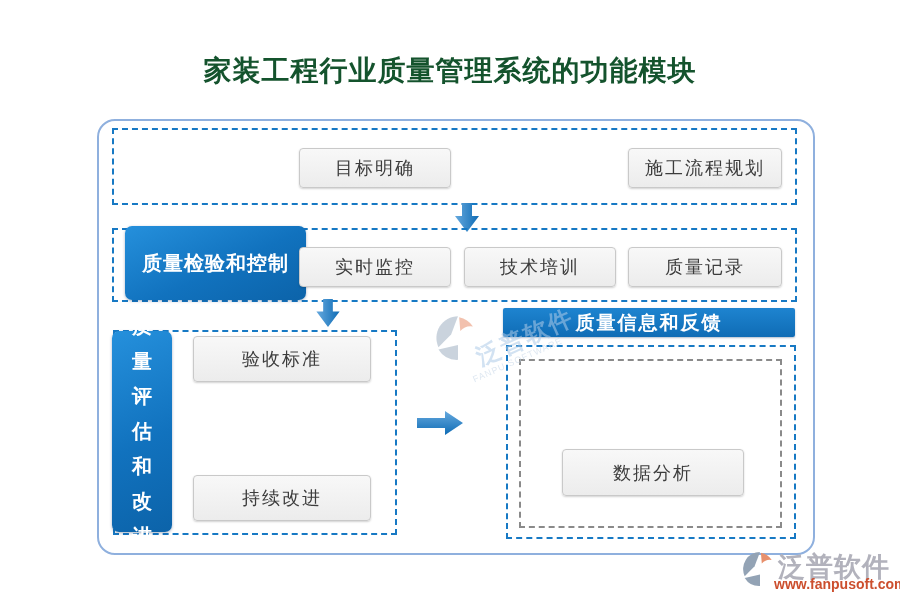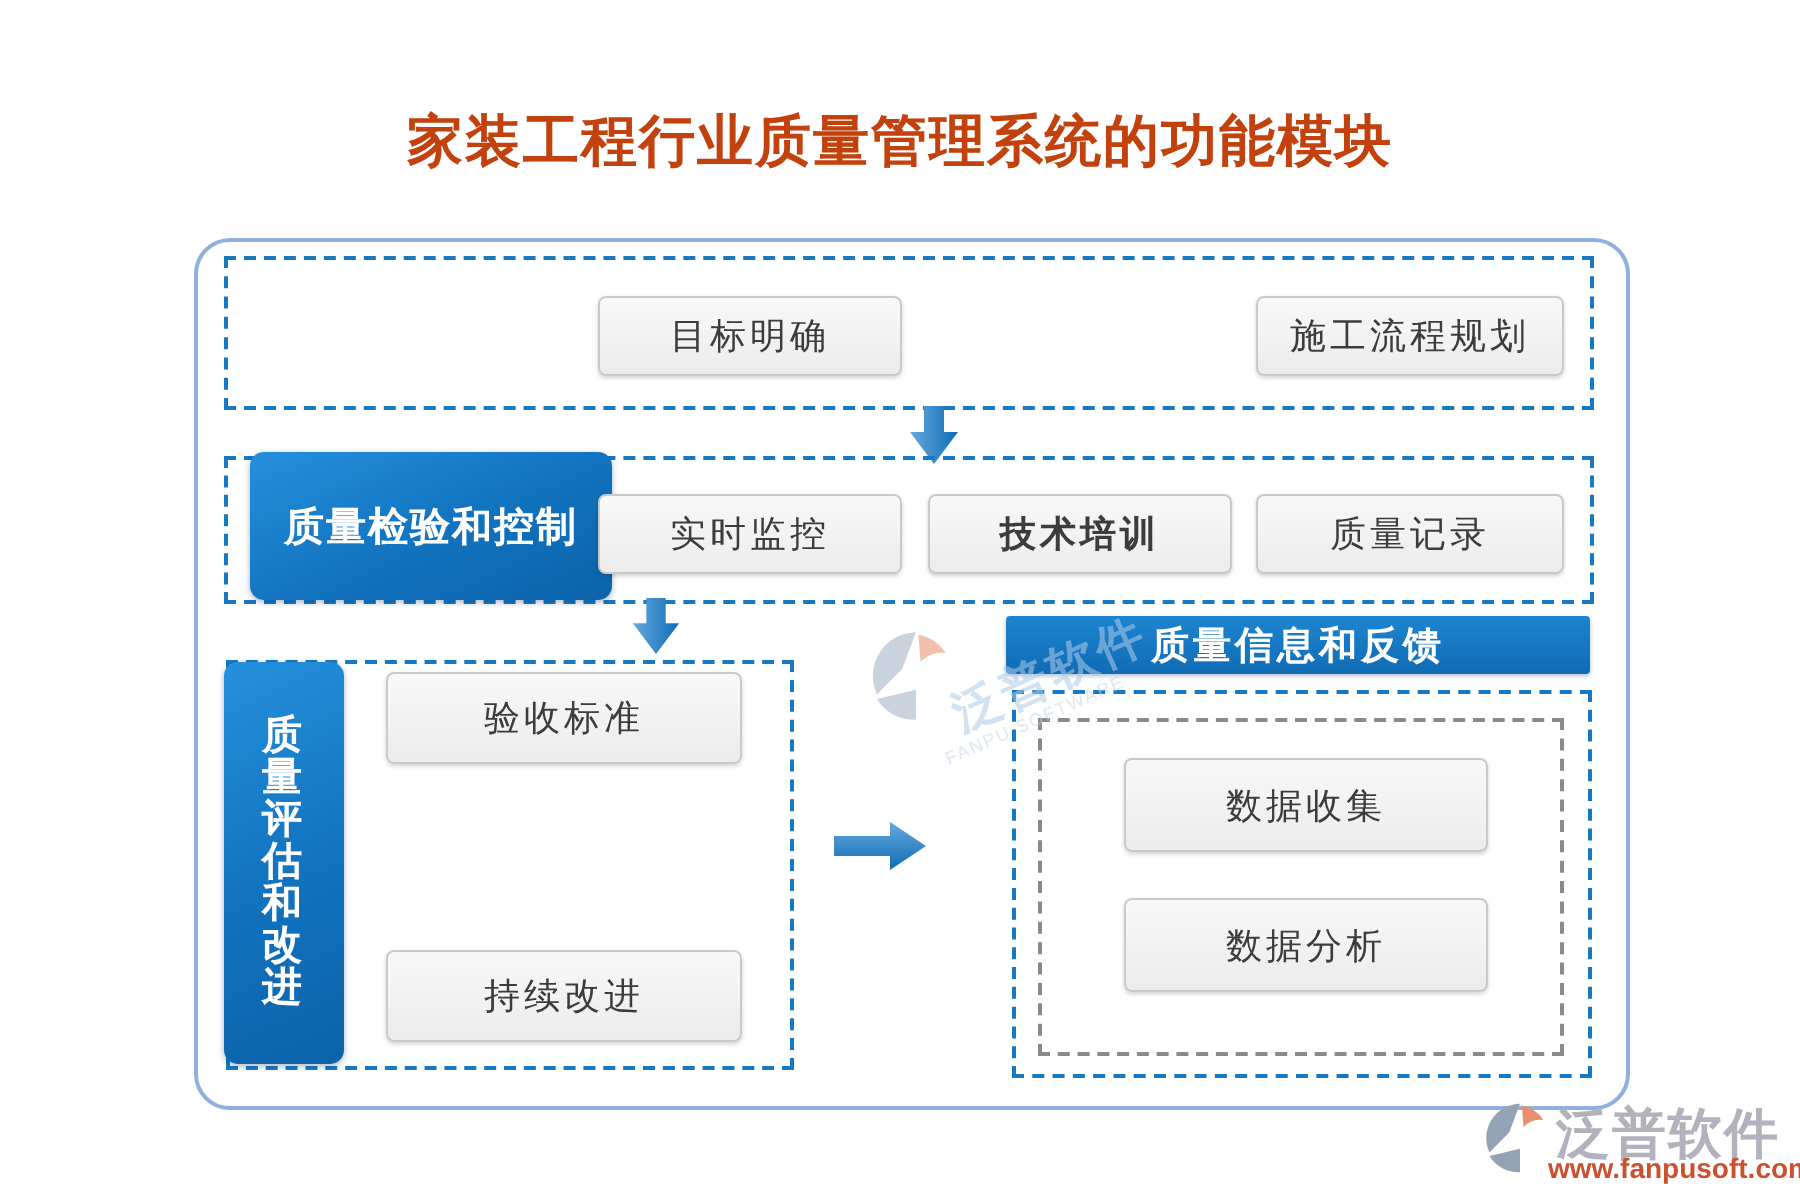--- a/index.html
+++ b/index.html
@@ -5,41 +5,41 @@
   html,body{margin:0;padding:0;background:#fff;}
   #stage{
     position:relative;width:900px;height:600px;background:#fff;overflow:hidden;
     font-family:"Liberation Sans",sans-serif;
   }
   .abs{position:absolute;}
   
   .main-title{
     left:0;top:52px;width:900px;text-align:center;
     font-family:"Liberation Serif","DejaVu Serif",serif;
-    font-weight:bold;font-size:28px;color:#c2410c;letter-spacing:1px;
+    font-weight:bold;font-size:28px;color:#14532d;letter-spacing:1px;
   }
   
   .outer-frame{
     left:97px;top:119px;width:714px;height:432px;
     border:2px solid #8fb0de;border-radius:18px;background:#fff;
   }
   
   .dash-blue{border:2px dashed #1779c4;background:transparent;}
   .dash-gray{border:2px dashed #8a8a8a;background:transparent;}
   
   .stage-label{
     background:linear-gradient(155deg,#2590dc 0%,#1172be 55%,#0c63a9 100%);
     border-radius:7px;color:#fff;font-weight:bold;
     display:flex;align-items:center;justify-content:center;
     box-shadow:0 1px 3px rgba(0,40,90,.35);
   }
   .stage-label.h{font-size:20px;letter-spacing:1px;}
   .stage-label.v{
-    font-size:20px;line-height:21px;letter-spacing:0;
-    word-break:break-all;
+    font-size:20px;line-height:35px;letter-spacing:0;
+    word-break:break-all;text-align:center;
   }
   .stage-label.v span{display:block;width:22px;}
   
   .module-btn{
     background:linear-gradient(#f8f8f8,#ececec);
     border:1px solid #c9c9c9;border-radius:4px;
     box-shadow:0 1px 2px rgba(0,0,0,.18);
     display:flex;align-items:center;justify-content:center;
     font-family:"Liberation Serif","DejaVu Serif",serif;
     font-size:18px;color:#3c3c3c;letter-spacing:2px;
@@ -90,21 +90,21 @@
         <stop offset="0" stop-color="#66a9de"></stop>
           <stop offset="1" stop-color="#0f6cb5"></stop>
       </linearGradient>
     </defs>
     <path d="M10 0 h10 v13 h7 L15 29 L3 13 h7 Z" fill="url(#ag1)"></path>
   </svg>
 
   <div class="abs dash-blue" style="left:112px;top:228px;width:681px;height:70px;"></div>
   <div class="abs stage-label h" style="left:125px;top:226px;width:181px;height:74px;">质量检验和控制</div>
   <div class="abs module-btn" style="left:299px;top:247px;width:150px;height:38px;">实时监控</div>
-  <div class="abs module-btn" style="left:464px;top:247px;width:150px;height:38px;font-weight:bold;">技术培训</div>
+  <div class="abs module-btn" style="left:464px;top:247px;width:150px;height:38px;">技术培训</div>
   <div class="abs module-btn" style="left:628px;top:247px;width:152px;height:38px;">质量记录</div>
 
   <svg class="abs" style="left:313px;top:299px;" width="30" height="29" viewBox="0 0 30 30">
     <path d="M10 0 h10 v13 h7 L15 29 L3 13 h7 Z" fill="url(#ag1)"></path>
   </svg>
 
   <div class="abs dash-blue" style="left:113px;top:330px;width:280px;height:201px;"></div>
   <div class="abs stage-label v" style="left:112px;top:331px;width:60px;height:201px;">
     <span>质量评估和改进</span>
   </div>
@@ -117,21 +117,20 @@
         <stop offset="0" stop-color="#66a9de"></stop>
           <stop offset="1" stop-color="#0f6cb5"></stop>
       </linearGradient>
     </defs>
     <path d="M0 9 h28 v-7 L46 14 L28 26 v-7 H0 Z" fill="url(#ag2)"></path>
   </svg>
 
   <div class="abs feedback-header" style="left:503px;top:308px;width:292px;height:29px;">质量信息和反馈</div>
   <div class="abs dash-blue" style="left:506px;top:345px;width:286px;height:190px;"></div>
   <div class="abs dash-gray" style="left:519px;top:359px;width:259px;height:165px;"></div>
-  <div class="abs module-btn" style="left:562px;top:379px;width:180px;height:45px;">数据收集</div>
   <div class="abs module-btn" style="left:562px;top:449px;width:180px;height:45px;">数据分析</div>
 
   <div class="abs wm-center" style="left:435px;top:315px;width:170px;height:90px;">
     <svg width="46" height="46" viewBox="0 0 40 40">
       <path d="M20 1 A19 19 0 0 0 3 28 L14 17 Z" fill="#9fb0c2"></path>
       <path d="M3 30 A19 19 0 0 0 20 39 L20 26 Z" fill="#9fb0c2"></path>
       <path d="M22 14 A12 12 0 0 1 33 10 A19 19 0 0 0 21 2 Z" fill="#e8906c"></path>
     </svg>
     <div class="wm-text">泛普软件</div>
     <div class="wm-text-en">FANPU SOFTWARE</div>

